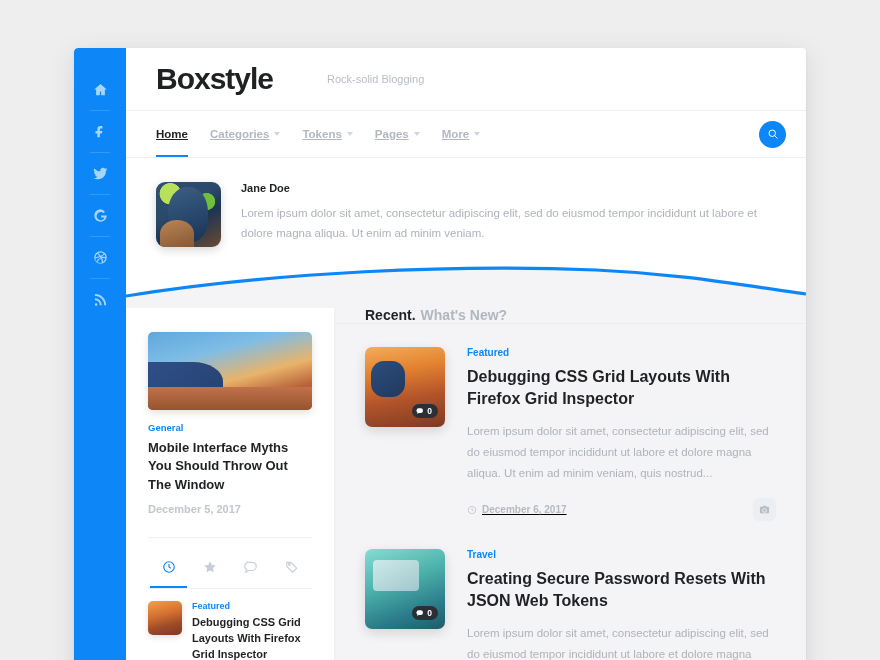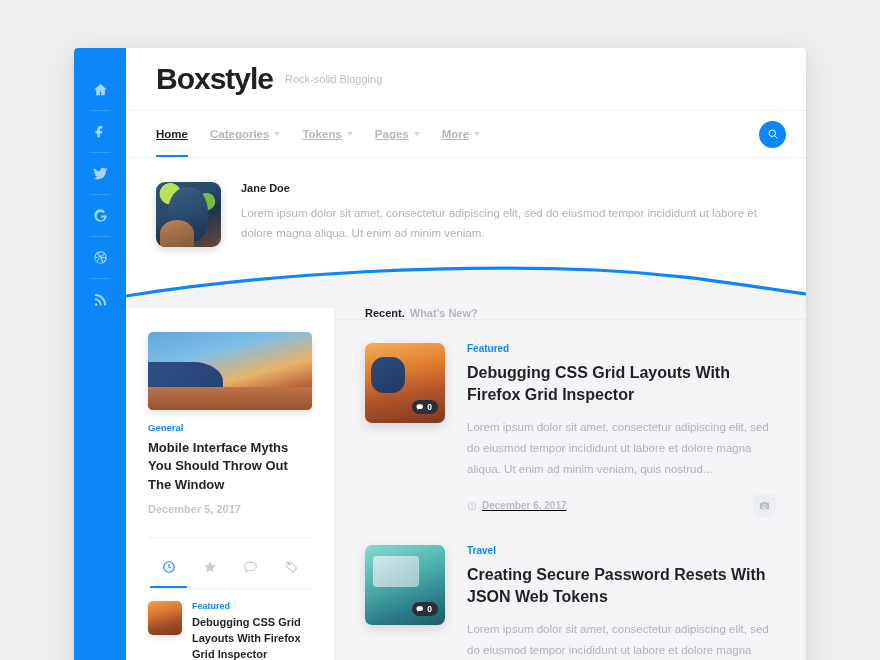--- a/index.html
+++ b/index.html
@@ -45,20 +45,21 @@
     background: rgba(255,255,255,0.16);
   }
   
   .content-col { flex: 1; display: flex; flex-direction: column; min-width: 0; }
   
   .masthead {
     height: 62px;
     display: flex; align-items: center;
     padding: 0 8px 0 30px;
     background: #fff;
+    gap: 42px;
   }
   .brand {
     font-size: 30px; font-weight: bold; color: #202124;
     letter-spacing: -1px;
   }
   .tagline { font-size: 11px; color: #b9bdc4; margin-left: 12px; }
   
   .navbar {
     height: 48px;
     display: flex; align-items: center;
@@ -162,21 +163,21 @@
   .mini-thumb.bike {
     background: linear-gradient(165deg,#f0a24e 0%,#d4702f 40%,#9d4a28 70%,#7c3a22 100%);
   }
   .mini-cat { font-size: 9px; color: #0d87f7; font-weight: bold; margin-bottom: 4px; }
   .mini-title { font-size: 11px; font-weight: bold; color: #1f2124; line-height: 1.42; }
   
   .main-col { flex: 1; min-width: 0; display: flex; flex-direction: column; }
   .section-head {
     height: 46px; display: flex; align-items: center;
     padding: 0 30px; border-bottom: 1px solid #ebecef;
-    font-size: 11px; font-weight: bold;
+    font-size: 14px; font-weight: bold;
   }
   .sec-strong { color: #1f2124; }
   .sec-light { color: #b2b7bf; margin-left: 5px; }
   .posts { padding: 23px 30px 0 30px; }
   .post { display: flex; gap: 22px; margin-bottom: 28px; }
   .post-thumb {
     width: 80px; height: 80px; flex: 0 0 80px; border-radius: 7px;
     box-shadow: 0 4px 12px rgba(0,0,0,0.13); position: relative; overflow: hidden;
   }
   .post-thumb.bike { background: linear-gradient(170deg,#f3ad5a 0%,#e2802f 32%,#b4552b 62%,#7e3a22 100%); }

